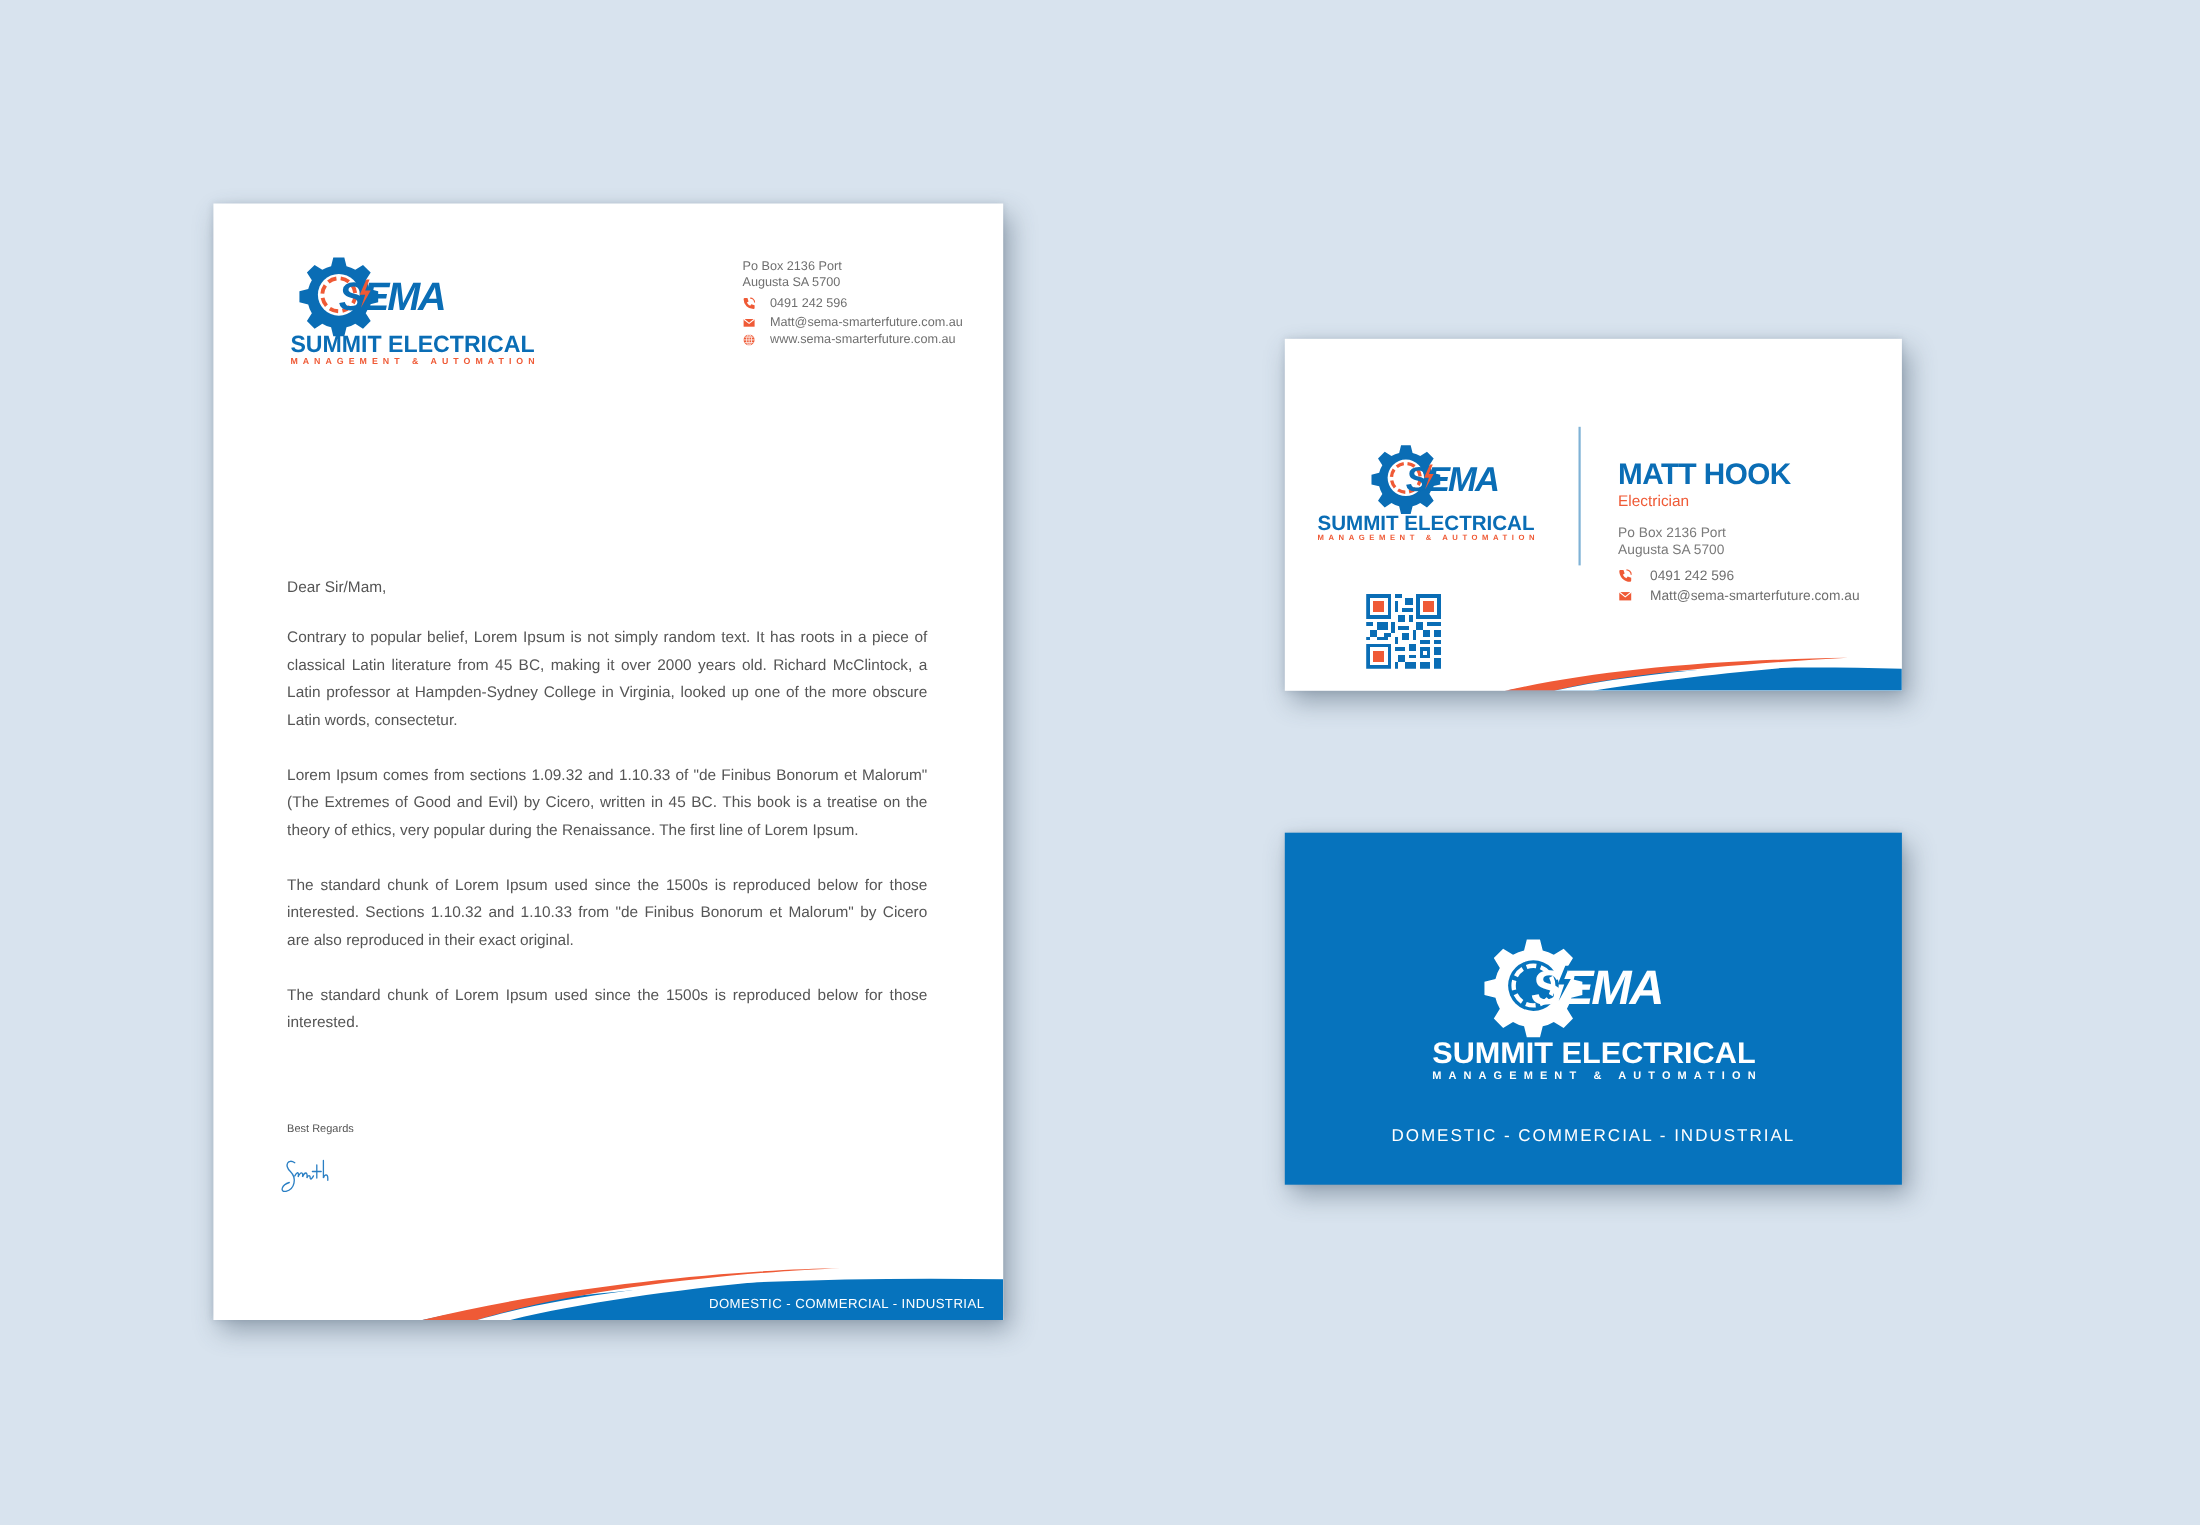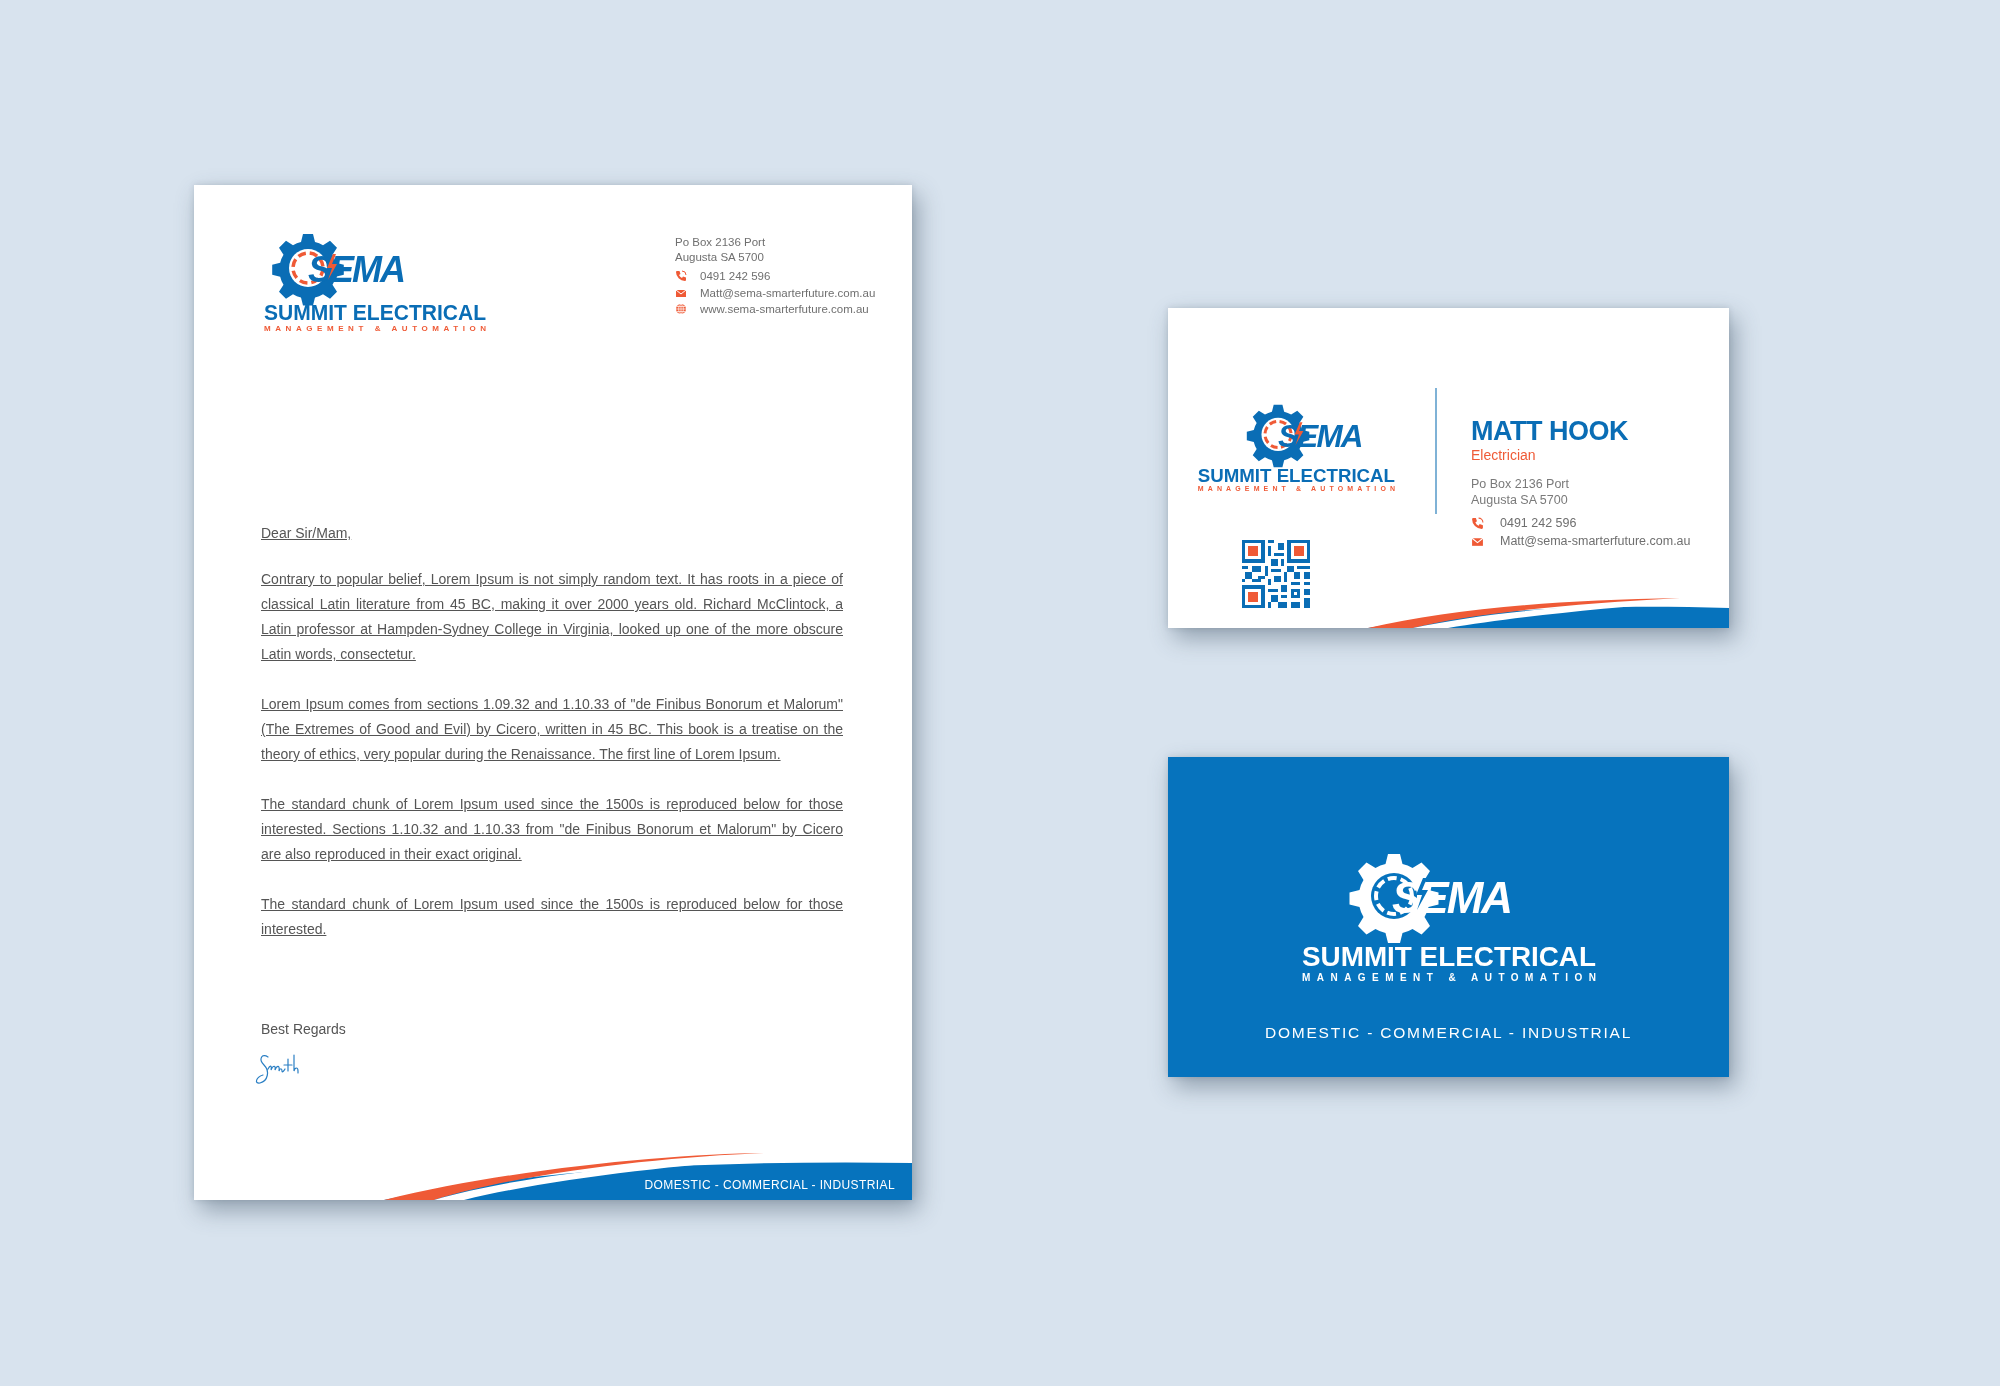--- a/index.html
+++ b/index.html
@@ -22,23 +22,23 @@
     position: absolute; left: 481px; top: 50px;
     font-size: 11.5px; color: #6f6f6f; line-height: 14.5px;
   }
   .lh-contact .addr { margin-bottom: 4px; }
   .contact-row { display: flex; align-items: center; height: 16.5px; }
   .contact-row .ico { width: 12px; height: 12px; margin-right: 13px; display: inline-flex; }
   .lh-body {
     position: absolute; left: 67px; top: 336px; width: 582px;
     font-size: 14px; line-height: 25px; color: #555; text-align: justify;
   }
-  .lh-body p { margin-bottom: 25px; text-decoration: underline; }
+  .lh-body p { margin-bottom: 25px; }
   .lh-greeting { margin-bottom: 21px !important; }
-  .lh-closing { position: absolute; left: 67px; top: 836px; font-size: 14px; color: #555; }
+  .lh-closing { position: absolute; left: 67px; top: 836px; font-size: 10px; color: #555; }
   .lh-signature { position: absolute; left: 60px; top: 860px; width: 70px; height: 45px; }
   .lh-footer { position: absolute; left: 0; bottom: 0; width: 718px; height: 70px; }
   .lh-footer-text {
     position: absolute; right: 17px; bottom: 8px;
     color: #fff; font-size: 12px; letter-spacing: 0.4px;
   }
 
   
   #card-front { left: 1168px; top: 308px; width: 561px; height: 320px; }
   .cf-logo { position: absolute; left: 26px; top: 95px; width: 210px; height: 100px; }

